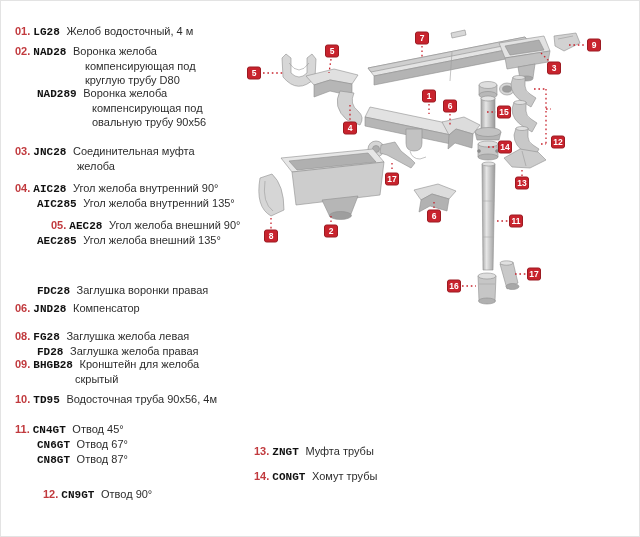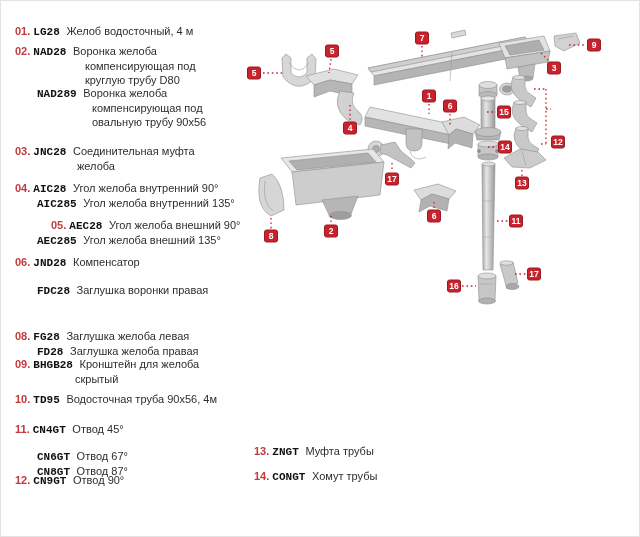--- a/index.html
+++ b/index.html
@@ -55,42 +55,42 @@
       </div>
       <div class="list-item" style="top: 181px;">
         <div class="line" style="padding-left: 0px;"><span class="num">04. </span><span class="code">AIC28 </span><span class="desc">Угол желоба внутренний 90°</span></div>
         <div class="line" style="padding-left: 22px;"><span class="code">AIC285 </span><span class="desc">Угол желоба внутренний 135°</span></div>
       </div>
       <div class="list-item" style="top: 218px;">
         <div class="line" style="padding-left: 0px; margin-left: 36px;"><span class="num">05. </span><span class="code">AEC28 </span><span class="desc">Угол желоба внешний 90°</span></div>
         <div class="line" style="padding-left: 22px;"><span class="code">AEC285 </span><span class="desc">Угол желоба внешний 135°</span></div>
       </div>
       <div class="list-item" style="top: 255px;">
-        <div class="line" style="padding-left: 0px;"><span class="num">06. </span><span class="code">JND28 </span><span class="desc">Компенсатор</span></div>
+        <div class="line" style="padding-left: 0px; margin-top: 46px;"><span class="num">06. </span><span class="code">JND28 </span><span class="desc">Компенсатор</span></div>
       </div>
       <div class="list-item" style="top: 283px;">
         <div class="line" style="padding-left: 22px;"><span class="code">FDC28 </span><span class="desc">Заглушка воронки правая</span></div>
       </div>
       <div class="list-item" style="top: 320px; margin-top: 9px;">
         <div class="line" style="padding-left: 0px;"><span class="num">08. </span><span class="code">FG28 </span><span class="desc">Заглушка желоба левая</span></div>
         <div class="line" style="padding-left: 22px;"><span class="code">FD28 </span><span class="desc">Заглушка желоба правая</span></div>
       </div>
       <div class="list-item" style="top: 357px;">
         <div class="line" style="padding-left: 0px;"><span class="num">09. </span><span class="code">BHGB28 </span><span class="desc">Кронштейн для желоба</span></div>
         <div class="line" style="padding-left: 60px;"><span class="desc">скрытый</span></div>
       </div>
       <div class="list-item" style="top: 392px;">
         <div class="line" style="padding-left: 0px;"><span class="num">10. </span><span class="code">TD95 </span><span class="desc">Водосточная труба 90x56, 4м</span></div>
       </div>
       <div class="list-item" style="top: 422px;">
         <div class="line" style="padding-left: 0px;"><span class="num">11. </span><span class="code">CN4GT </span><span class="desc">Отвод 45°</span></div>
-        <div class="line" style="padding-left: 22px; margin-top: 12px;"><span class="code">CN6GT </span><span class="desc">Отвод 67°</span></div>
+        <div class="line" style="padding-left: 22px;"><span class="code">CN6GT </span><span class="desc">Отвод 67°</span></div>
         <div class="line" style="padding-left: 22px;"><span class="code">CN8GT </span><span class="desc">Отвод 87°</span></div>
       </div>
-      <div class="list-item" style="top: 473px;">
+      <div class="list-item" style="top: 487px; margin-left: 28px;">
         <div class="line" style="padding-left: 0px;"><span class="num">12. </span><span class="code">CN9GT </span><span class="desc">Отвод 90°</span></div>
       </div>
     </div>
   <div id="list-col2" class="list-col">
       <div class="list-item" style="top: 444px;">
         <div class="line" style="padding-left: 0px;"><span class="num">13. </span><span class="code">ZNGT </span><span class="desc">Муфта трубы</span></div>
       </div>
       <div class="list-item" style="top: 469px;">
         <div class="line" style="padding-left: 0px;"><span class="num">14. </span><span class="code">CONGT </span><span class="desc">Хомут трубы</span></div>
       </div>

